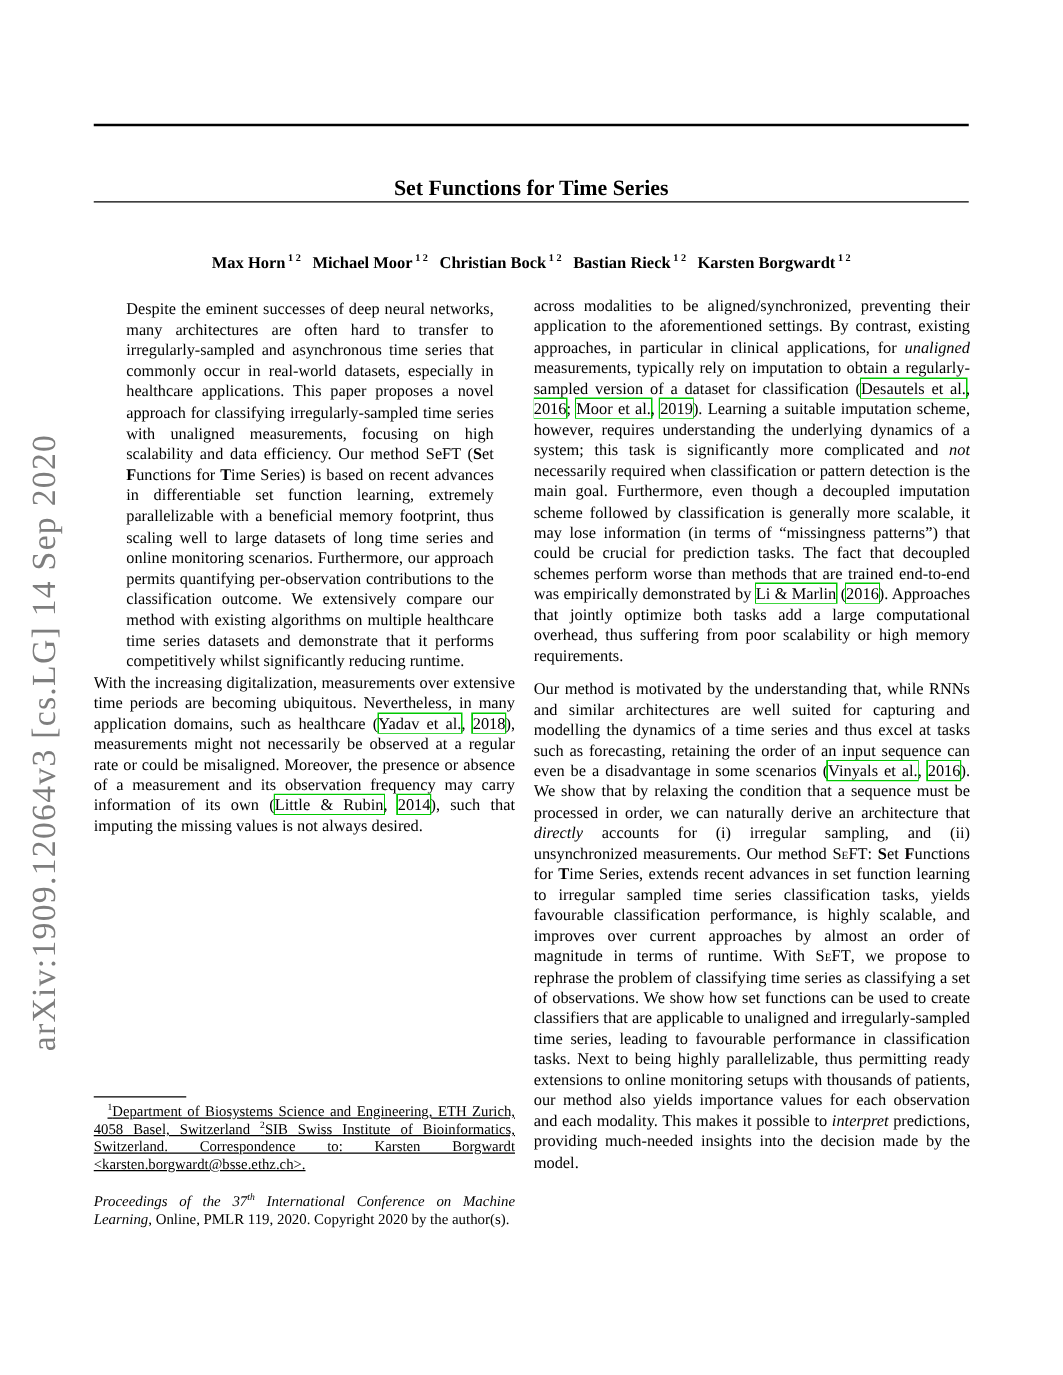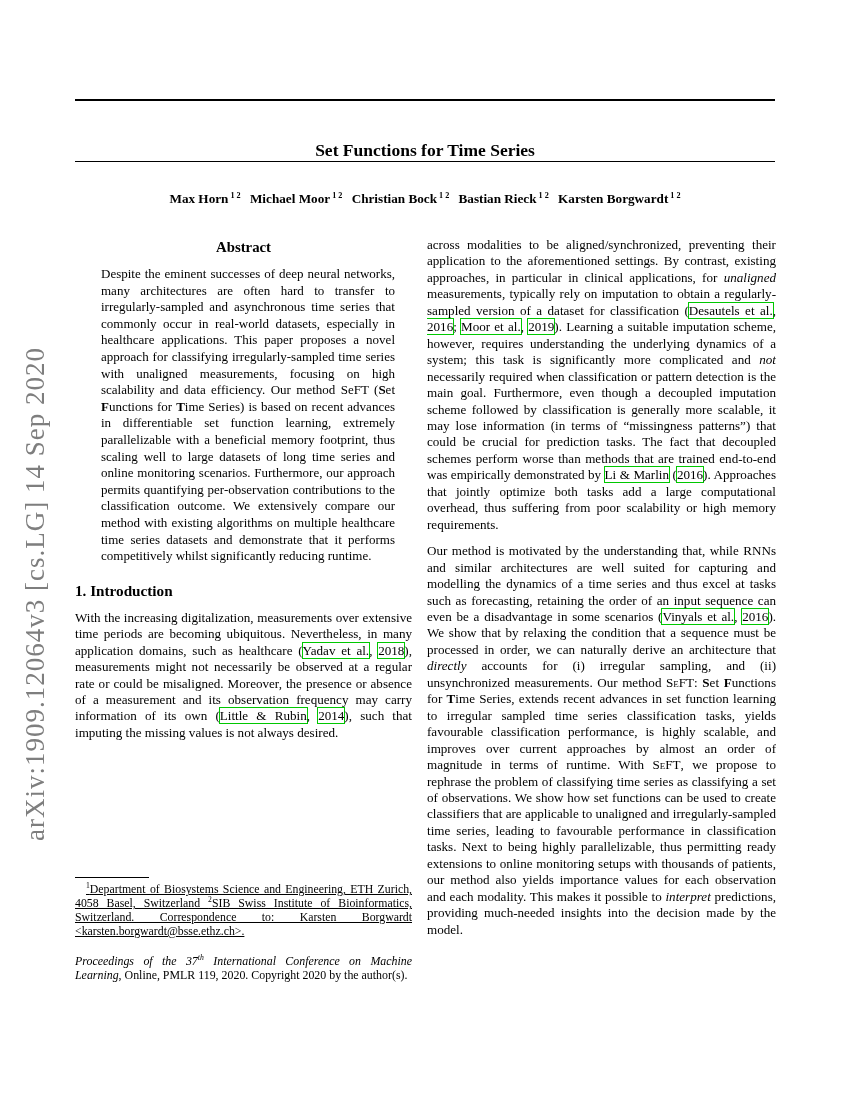--- a/index.html
+++ b/index.html
@@ -15,21 +15,21 @@
     font-family:"Liberation Serif", serif;
   }
   .rule { position:absolute; left:75px; width:700px; background:#000; }
   .rule-top { top:99px; height:1.8px; }
   .rule-mid { top:161px; height:1.4px; }
   .title {
     position:absolute; left:75px; top:140px; width:700px; margin:0;
     text-align:center; font-size:17.5px; font-weight:bold;
   }
   .authors {
-    position:absolute; left:75px; top:191px; width:700px;
+    position:absolute; left:75px; top:202px; width:700px;
     text-align:center; font-size:13.2px; white-space:pre-wrap;
   }
   .col { position:absolute; top:237px; overflow:hidden; }
   .col-left  { left:75px;  width:337px; height:638px; }
   .col-right { left:427px; width:349px; height:843px; }
   .abstract-heading {
     text-align:center; font-weight:bold; font-size:14.8px;
     margin:2px 0 10px 0;
   }
   .abstract-body {
@@ -63,23 +63,21 @@
 
   <div class="rule rule-top"></div>
 
   <h1 class="title">Set Functions for Time Series</h1>
 
   <div class="rule rule-mid"></div>
 
   <div class="authors"><span class="seg-b">Max Horn</span><span class="seg-bsup"> 1 2</span><span>  </span><span class="seg-b">Michael Moor</span><span class="seg-bsup"> 1 2</span><span>  </span><span class="seg-b">Christian Bock</span><span class="seg-bsup"> 1 2</span><span>  </span><span class="seg-b">Bastian Rieck</span><span class="seg-bsup"> 1 2</span><span>  </span><span class="seg-b">Karsten Borgwardt</span><span class="seg-bsup"> 1 2</span></div>
 
   <div class="col col-left">
-    <div class="abstract-heading">Abstract</div>
     <p class="abstract-body"><span>Despite the eminent successes of deep neural networks, many architectures are often hard to transfer to irregularly-sampled and asynchronous time series that commonly occur in real-world datasets, especially in healthcare applications. This paper proposes a novel approach for classifying irregularly-sampled time series with unaligned measurements, focusing on high scalability and data efficiency. Our method SeFT (</span><span class="seg-b">S</span><span>et </span><span class="seg-b">F</span><span>unctions for </span><span class="seg-b">T</span><span>ime Series) is based on recent advances in differentiable set function learning, extremely parallelizable with a beneficial memory footprint, thus scaling well to large datasets of long time series and online monitoring scenarios. Furthermore, our approach permits quantifying per-observation contributions to the classification outcome. We extensively compare our method with existing algorithms on multiple healthcare time series datasets and demonstrate that it performs competitively whilst significantly reducing runtime.</span></p>
-    <h2 class="section-heading">1. Introduction</h2>
     <p class="body-par"><span>With the increasing digitalization, measurements over extensive time periods are becoming ubiquitous. Nevertheless, in many application domains, such as healthcare (</span><span class="seg-cite">Yadav et al.</span><span>, </span><span class="seg-cite">2018</span><span>), measurements might not necessarily be observed at a regular rate or could be misaligned. Moreover, the presence or absence of a measurement and its observation frequency may carry information of its own (</span><span class="seg-cite">Little &amp; Rubin</span><span>, </span><span class="seg-cite">2014</span><span>), such that imputing the missing values is not always desired.</span></p>
   </div>
 
   <div class="footnote-block">
     <div class="footnote-rule"></div>
     <p class="footnote"><span class="seg-sup">1</span><span>Department of Biosystems Science and Engineering, ETH Zurich, 4058 Basel, Switzerland </span><span class="seg-sup">2</span><span>SIB Swiss Institute of Bioinformatics, Switzerland. Correspondence to: Karsten Borgwardt &lt;karsten.borgwardt@bsse.ethz.ch&gt;.</span></p>
     <p class="proceedings"><span class="seg-i">Proceedings of the 37</span><span class="seg-isup">th</span><span class="seg-i"> International Conference on Machine Learning</span><span>, Online, PMLR 119, 2020. Copyright 2020 by the author(s).</span></p>
   </div>
 
   <div class="col col-right">

